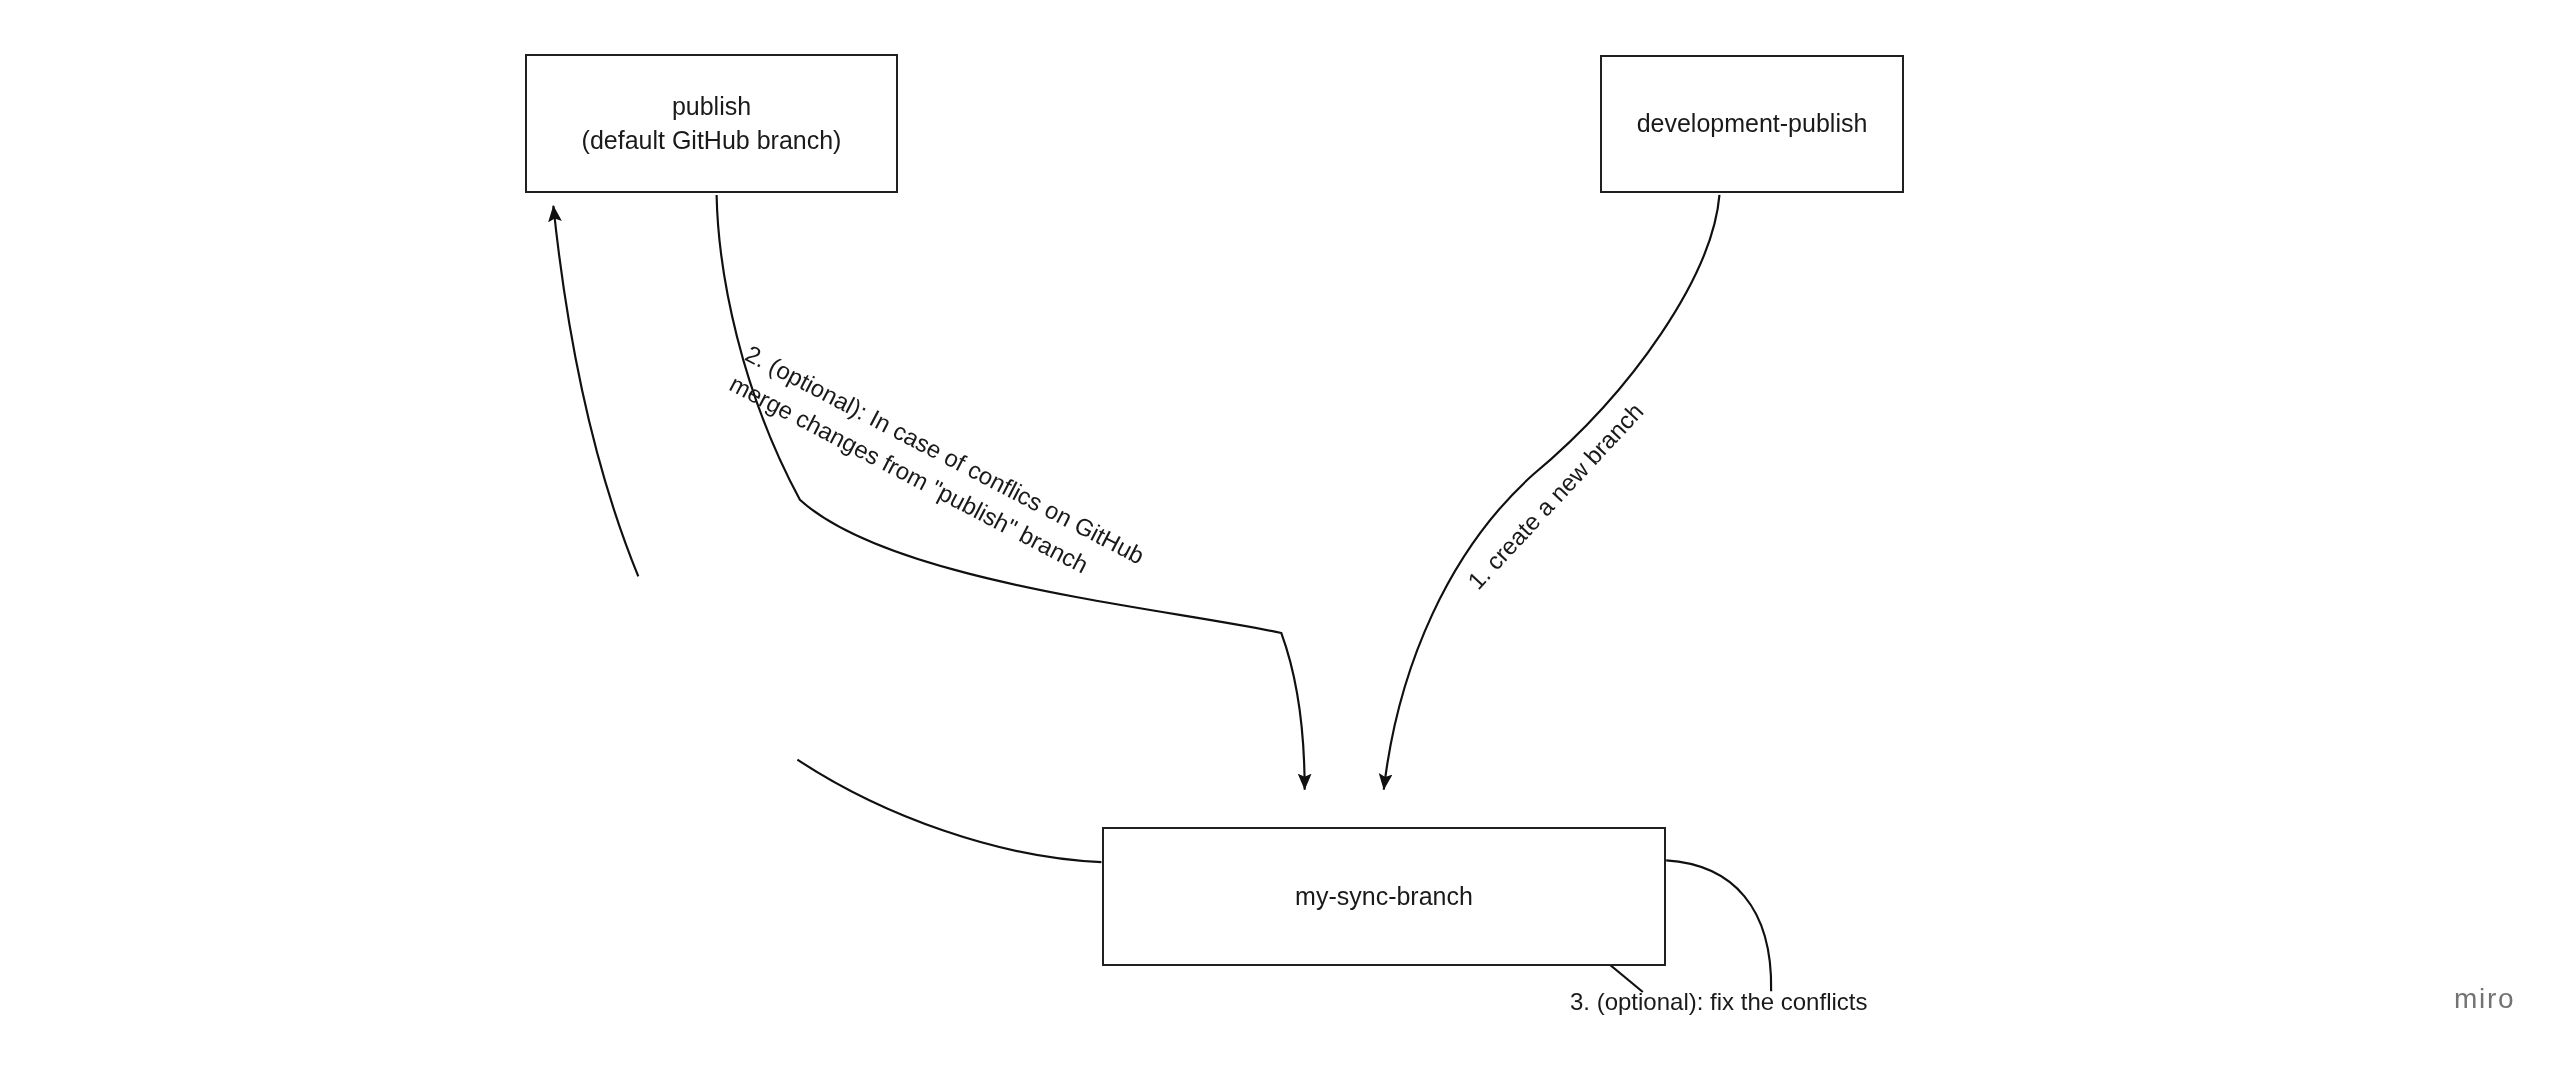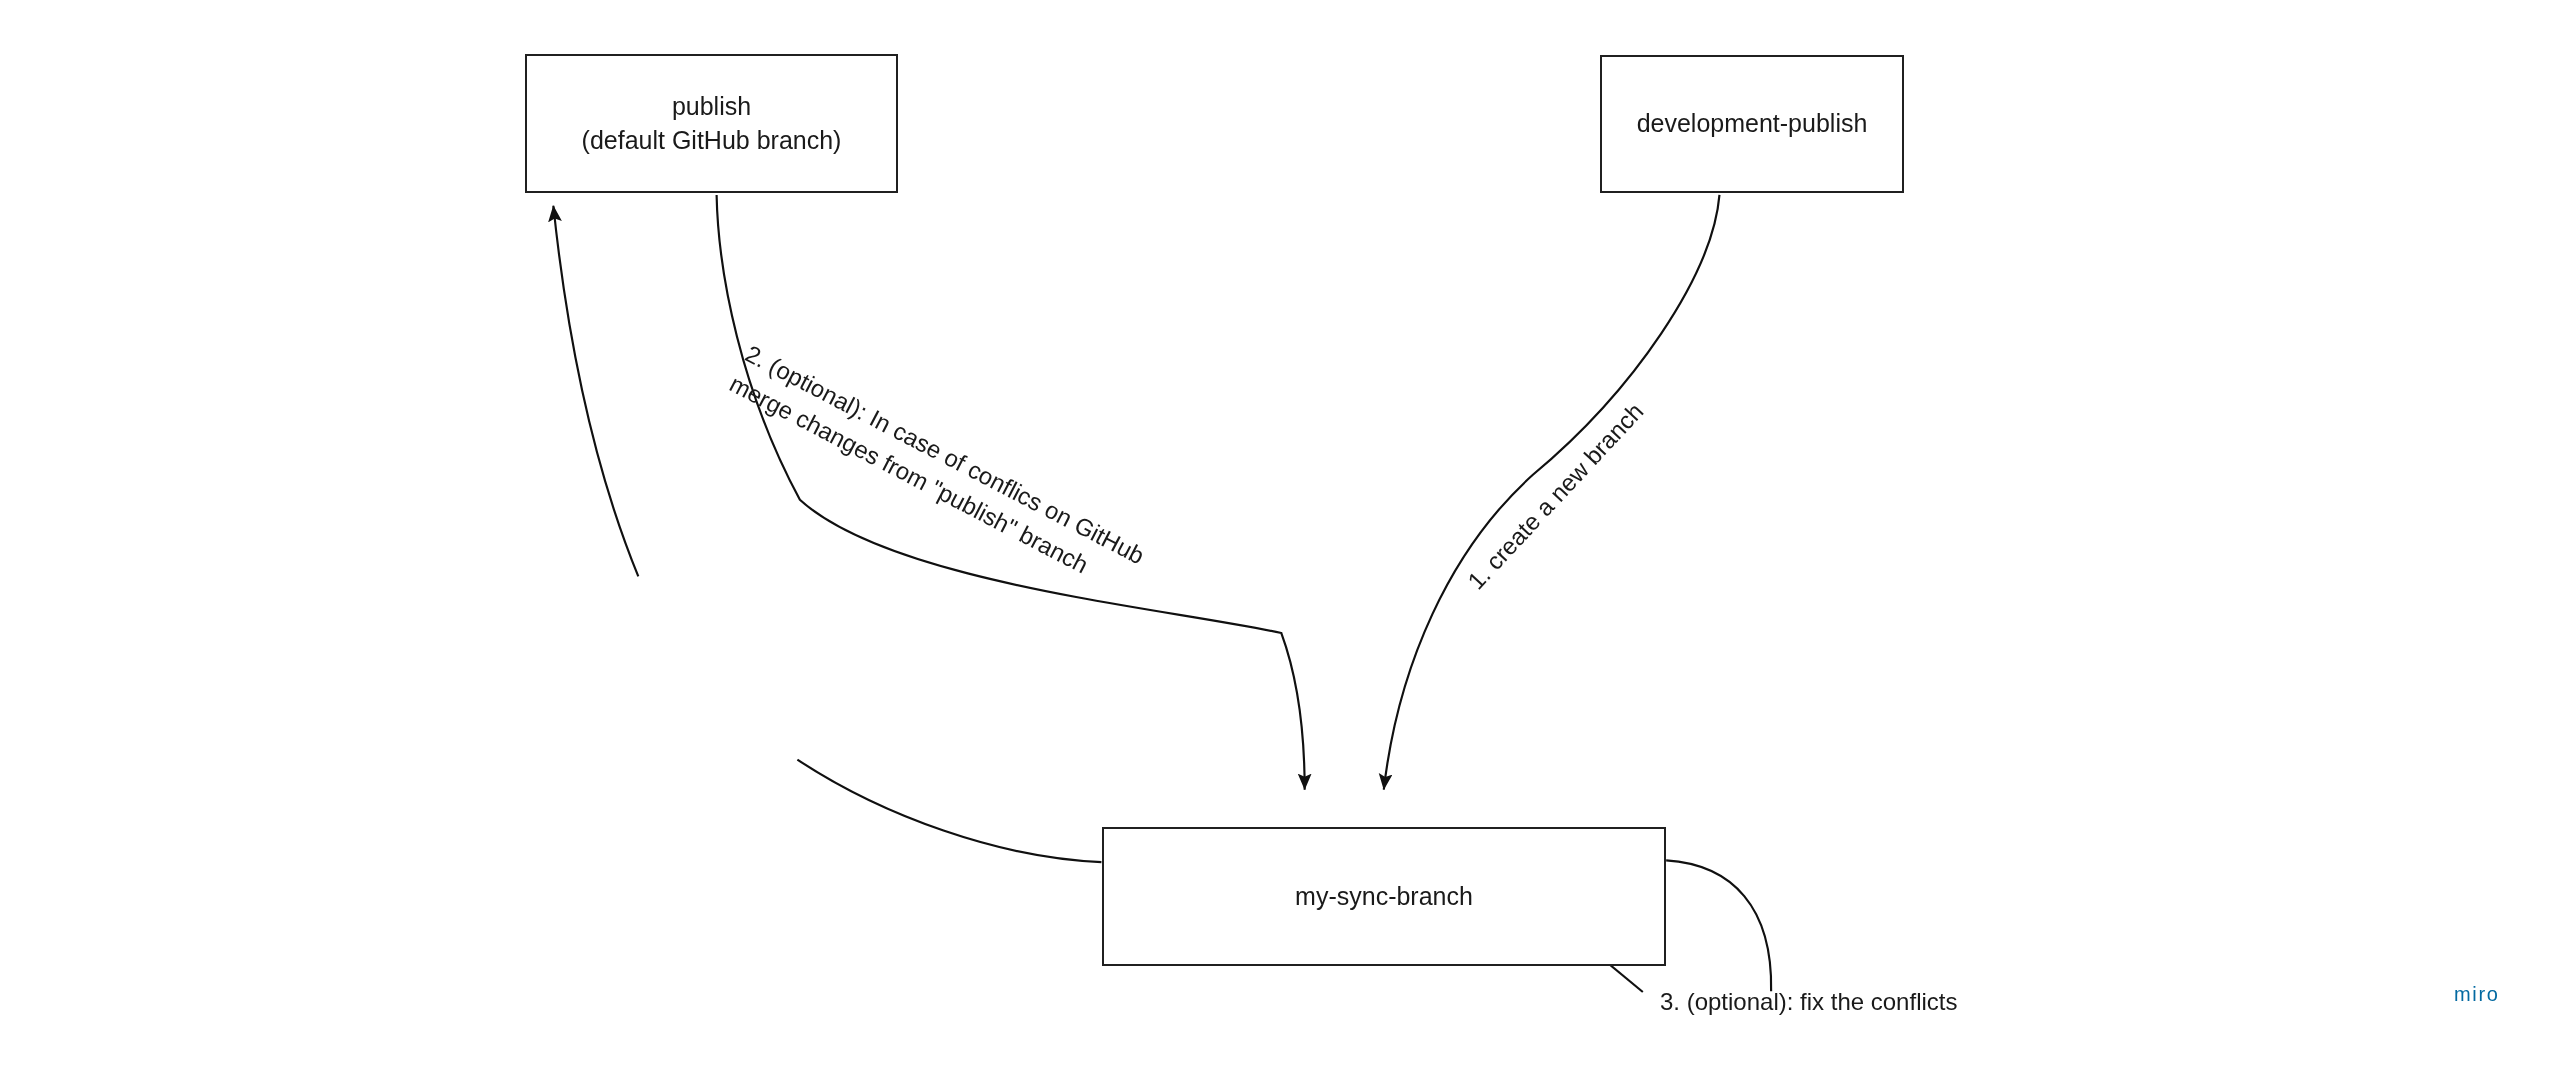--- a/index.html
+++ b/index.html
@@ -71,35 +71,35 @@
     left: 755px;
     top: 337px;
     transform: rotate(27.5deg);
   }
   #label-create-branch {
     left: 1460px;
     top: 574px;
     transform: rotate(-47deg);
   }
   #label-fix-conflicts {
-    left: 1660px;
+    left: 1570px;
     top: 985px;
   }
   #label-create-pr {
     left: 398px;
     top: 562px;
     line-height: 1.65;
   }
   #miro-watermark {
     position: absolute;
     left: 2454px;
     top: 983px;
-    font-size: 20px;
+    font-size: 28px;
     letter-spacing: 1.7px;
-    color: #0369a1;
+    color: #737373;
   }
 </style>
 </head>
 <body>
 
 <div id="canvas">
 
   <svg id="edges" viewBox="0 0 3092 1293" xmlns="http://www.w3.org/2000/svg">
     <defs>
       <marker id="arrowhead" markerWidth="9" markerHeight="9" refX="7.4" refY="3.2" orient="auto" markerUnits="strokeWidth">

